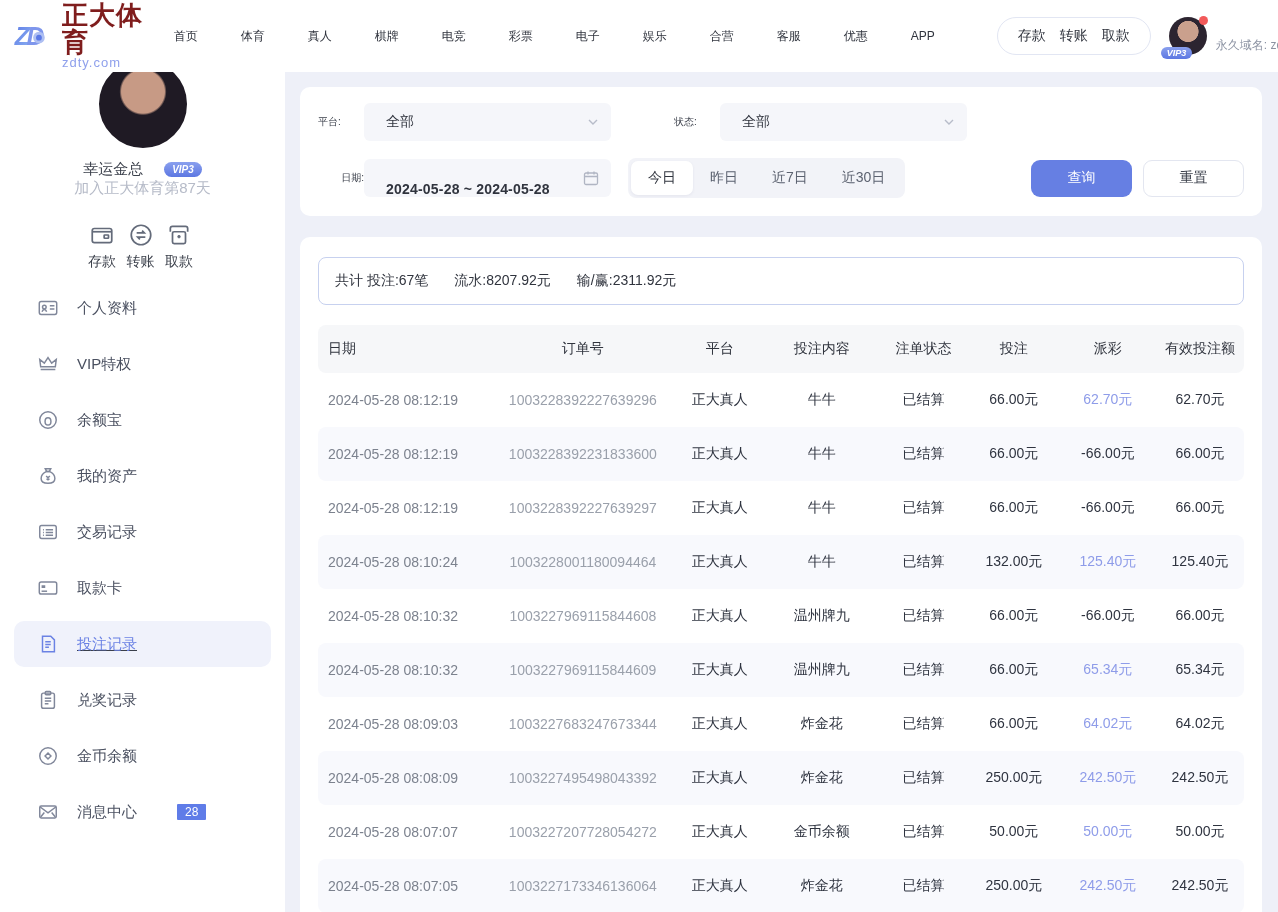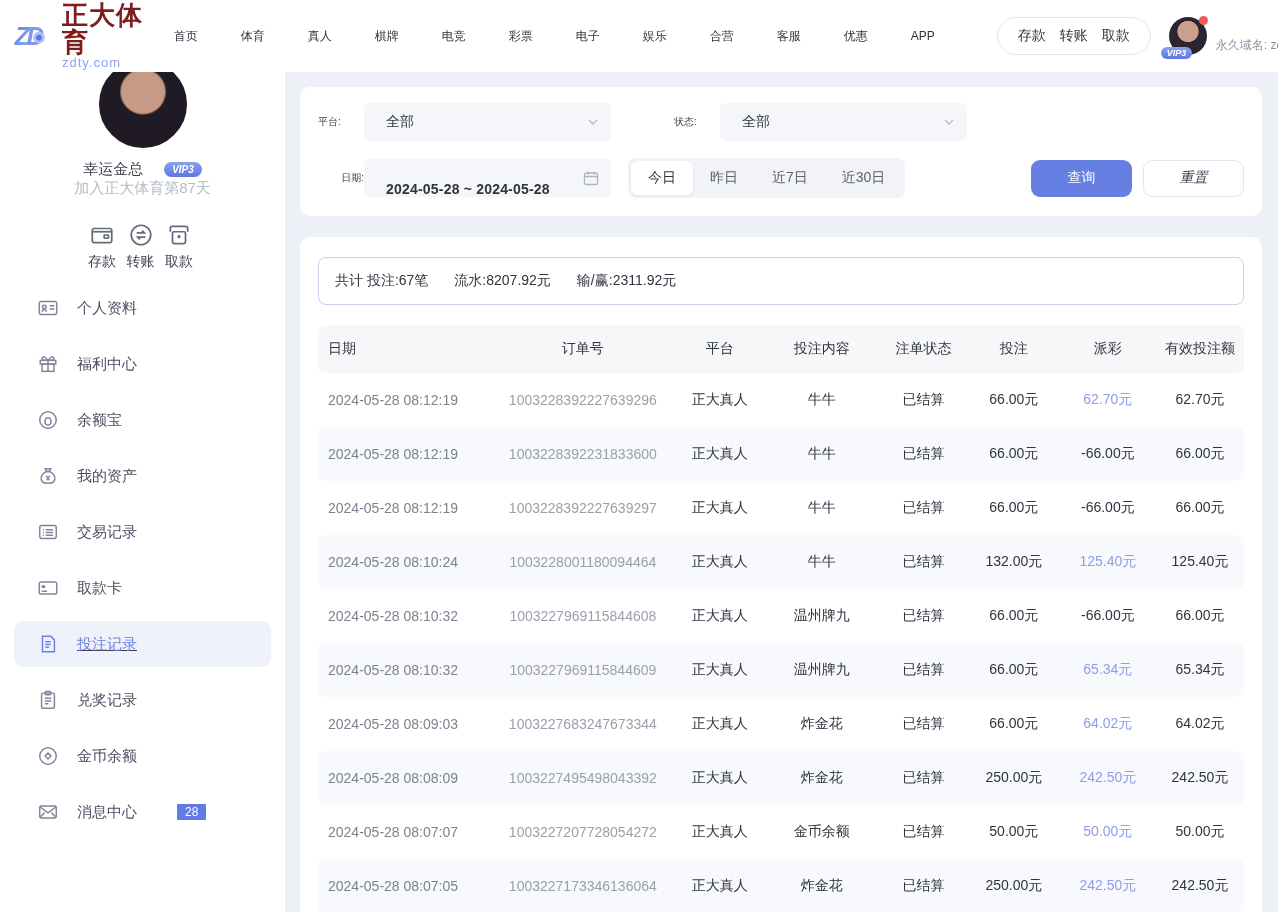--- a/index.html
+++ b/index.html
@@ -84,21 +84,21 @@
   .cal-icon { width:16px; height:16px; stroke:#b0b5c3; }
   .shortcuts { display:flex; align-items:center; background:#f2f3f8; border-radius:8px;
     height:40px; padding:3px; margin-left:17px; }
   .sc { font-size:14px; color:#5c6270; padding:8px 17px; border-radius:7px; cursor:pointer;
     white-space:nowrap; }
   .sc.active { background:#fff; color:#30343e; box-shadow:0 1px 3px rgba(60,70,110,.08); }
   .f-spacer { flex:1; }
   .btn { height:37px; width:101px; border-radius:9px; font-size:14px; display:flex;
     align-items:center; justify-content:center; cursor:pointer; }
   .btn-primary { background:#667fe3; color:#fff; }
-  .btn-ghost { background:#fff; color:#3a3f4a; border:1px solid #e3e6f0; margin-left:11px;font-style:italic; }
+  .btn-ghost { background:#fff; color:#3a3f4a; border:1px solid #e3e6f0; margin-left:11px; }
 
   
   .content-card { background:#fff; border-radius:10px; margin-top:21px; padding:20px 18px;
     height:700px; }
   .summary { border:1px solid #c7d1ef; border-radius:8px; height:48px; display:flex;
     align-items:center; padding:0 16px; gap:26px; }
   .summary span { font-size:14px; color:#30343e; }
 
   table { width:100%; border-collapse:collapse; table-layout:fixed; margin-top:20px; }
   th { background:#f6f7f9; height:48px; font-weight:normal; font-size:14px; color:#30343e; }
@@ -214,25 +214,23 @@
       <div class="side-item">
         <svg viewBox="0 0 24 24" fill="none" stroke-width="1.6">
           <rect x="2.5" y="5" width="19" height="14" rx="2"></rect>
             <circle cx="8" cy="11" r="2"></circle>
           <path d="M5.5 16c.5-1.6 1.4-2.3 2.5-2.3s2 .7 2.5 2.3M14 9.5h5M14 13h5"></path>
         </svg>
         <span class="lbl">个人资料</span>
       </div>
       <div class="side-item">
         <svg viewBox="0 0 24 24" fill="none" stroke-width="1.6">
-          <rect x="3.5" y="8" width="17" height="4"></rect>
-            <rect x="5.5" y="12" width="13" height="8"></rect>
-          <path d="M12 8v12M8.5 8c-1.7 0-2.8-1-2.8-2.2S6.8 3.6 8 4.2c1.3.6 2.4 2 4 3.8 1.6-1.8 2.7-3.2 4-3.8 1.2-.6 2.3.4 2.3 1.6S17.2 8 15.5 8z"></path>
-        </svg>
-        <span class="lbl">福利中心</span>
+          <path d="M4 18h16M4 15l-1-8 5 4 4-6 4 6 5-4-1 8z"></path>
+        </svg>
+        <span class="lbl">VIP特权</span>
       </div>
       <div class="side-item">
         <svg viewBox="0 0 24 24" fill="none" stroke-width="1.6">
           <circle cx="12" cy="12" r="9"></circle>
             <ellipse cx="12" cy="13.5" rx="3.2" ry="4"></ellipse>
         </svg>
         <span class="lbl">余额宝</span>
       </div>
       <div class="side-item">
         <svg viewBox="0 0 24 24" fill="none" stroke-width="1.6">

